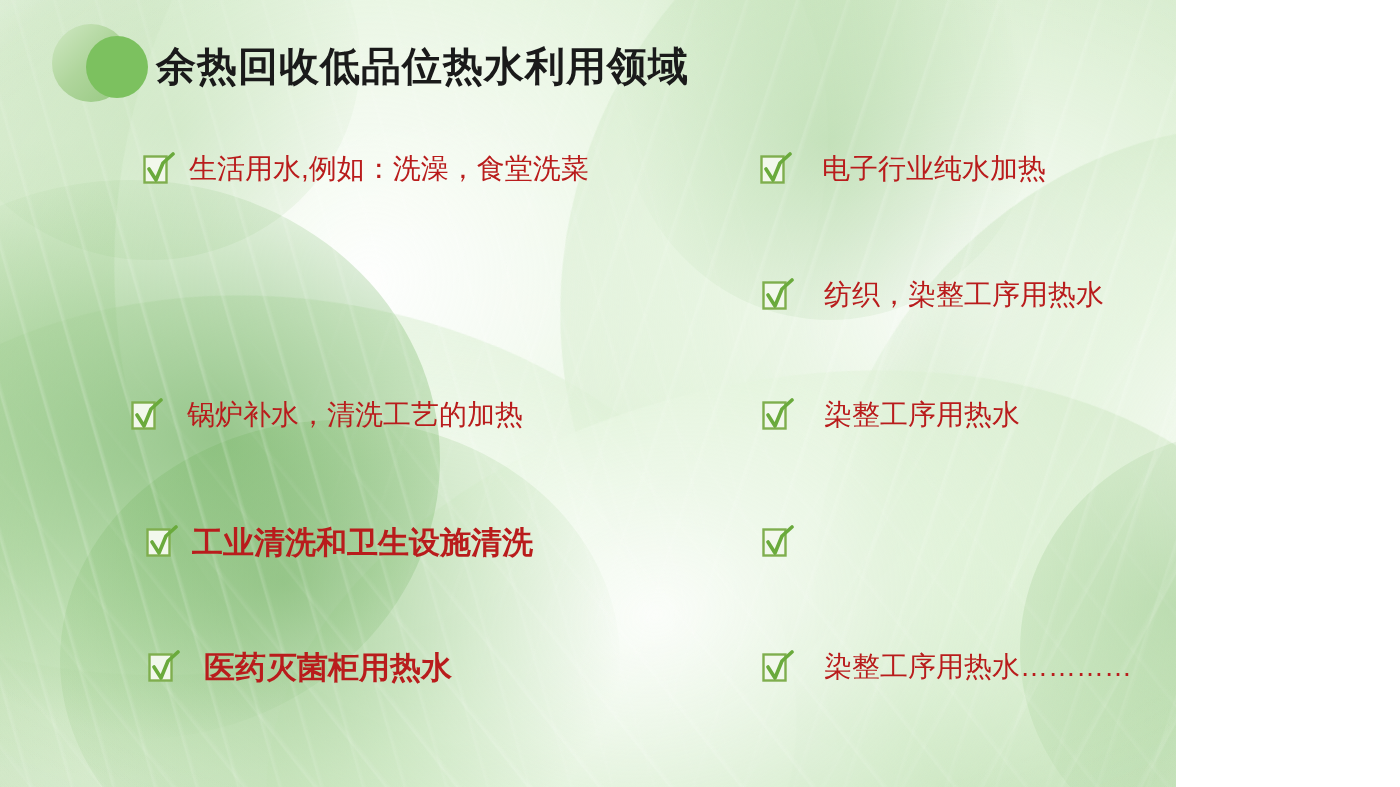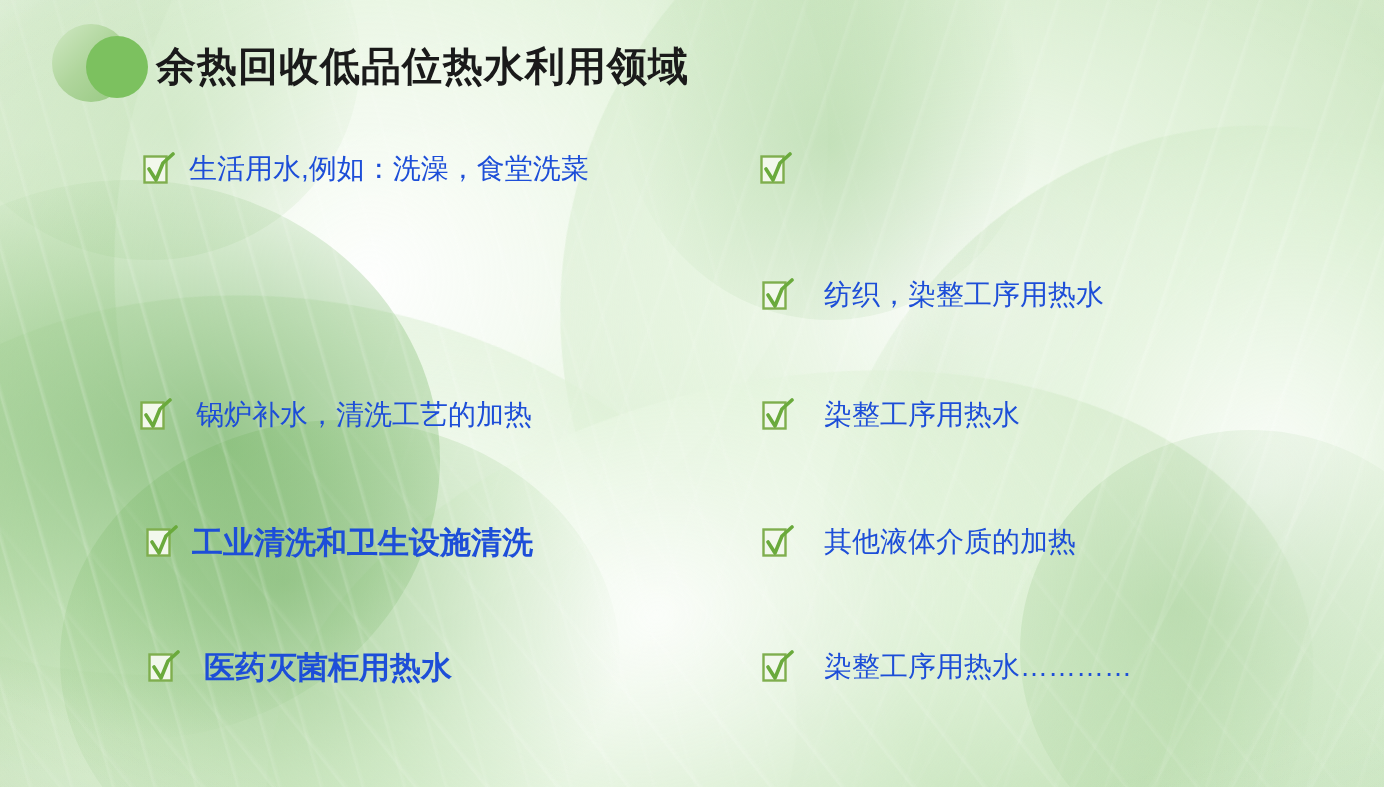--- a/index.html
+++ b/index.html
@@ -3,21 +3,21 @@
 <meta charset="utf-8">
 <title>余热回收低品位热水利用领域</title>
 <style>
   html, body {
     margin: 0;
     padding: 0;
     background: #ffffff;
   }
   #slide {
     position: relative;
-    width: 1384px;
+    width: 1176px;
     height: 787px;
     overflow: hidden;
     font-family: "Liberation Sans", "DejaVu Sans", sans-serif;
     background: #d9ecd0;
   }
 
   
   .bg-layer {
     position: absolute;
     inset: 0;
@@ -218,32 +218,32 @@
   .chk {
     position: relative;
     width: 32px;
     height: 34px;
     flex: 0 0 auto;
     margin-right: 14px;
   }
   .chk svg { display: block; }
   .btext {
     font-size: 28px;
-    color: #1d4ed8;
+    color: #b91c1c;
     line-height: 1;
   }
   .btext.emph {
     font-size: 31px;
     font-weight: 600;
   }
 
   
   .L1 { left: 143px;  top: 12px;  }
   .L2 { left: 148px;  top: 135px; }
-  .L3 { left: 140px;  top: 258px; }
+  .L3 { left: 131px;  top: 258px; }
   .L4 { left: 146px;  top: 385px; }
   .L5 { left: 148px;  top: 510px; }
   
   .R1 { left: 760px;  top: 12px;  }
   .R2 { left: 762px;  top: 138px; }
   .R3 { left: 762px;  top: 258px; }
   .R4 { left: 762px;  top: 385px; }
   .R5 { left: 762px;  top: 510px; }
 
   .R1 .btext, .R2 .btext, .R3 .btext, .R4 .btext, .R5 .btext { margin-left: 16px; }
@@ -331,20 +331,21 @@
         <span class="btext emph">医药灭菌柜用热水</span>
       </div>
 
       <div class="bullet R1">
         <span class="chk">
           <svg width="32" height="34" viewBox="0 0 32 34">
             <rect x="1.5" y="4.5" width="22" height="26" fill="#f2f8ec" stroke="#7fae4e" stroke-width="2.4"></rect>
             <path d="M6 17 L13 28 L20 11 L30 2" fill="none" stroke="#6aaa3c" stroke-width="3.6" stroke-linecap="round" stroke-linejoin="round"></path>
           </svg>
         </span>
+        <span class="btext">电子行业纯水加热</span>
       </div>
 
       <div class="bullet R2">
         <span class="chk">
           <svg width="32" height="34" viewBox="0 0 32 34">
             <rect x="1.5" y="4.5" width="22" height="26" fill="#f2f8ec" stroke="#7fae4e" stroke-width="2.4"></rect>
             <path d="M6 17 L13 28 L20 11 L30 2" fill="none" stroke="#6aaa3c" stroke-width="3.6" stroke-linecap="round" stroke-linejoin="round"></path>
           </svg>
         </span>
         <span class="btext">纺织，染整工序用热水</span>
@@ -360,21 +361,20 @@
         <span class="btext">染整工序用热水</span>
       </div>
 
       <div class="bullet R4">
         <span class="chk">
           <svg width="32" height="34" viewBox="0 0 32 34">
             <rect x="1.5" y="4.5" width="22" height="26" fill="#f2f8ec" stroke="#7fae4e" stroke-width="2.4"></rect>
             <path d="M6 17 L13 28 L20 11 L30 2" fill="none" stroke="#6aaa3c" stroke-width="3.6" stroke-linecap="round" stroke-linejoin="round"></path>
           </svg>
         </span>
-        <span class="btext">其他液体介质的加热</span>
       </div>
 
       <div class="bullet R5">
         <span class="chk">
           <svg width="32" height="34" viewBox="0 0 32 34">
             <rect x="1.5" y="4.5" width="22" height="26" fill="#f2f8ec" stroke="#7fae4e" stroke-width="2.4"></rect>
             <path d="M6 17 L13 28 L20 11 L30 2" fill="none" stroke="#6aaa3c" stroke-width="3.6" stroke-linecap="round" stroke-linejoin="round"></path>
           </svg>
         </span>
         <span class="btext">染整工序用热水…………</span>

